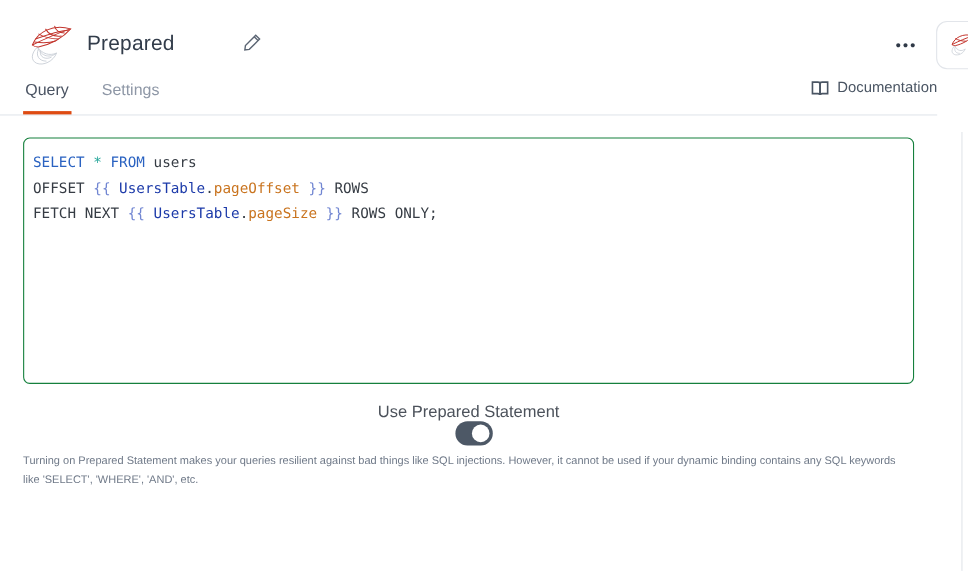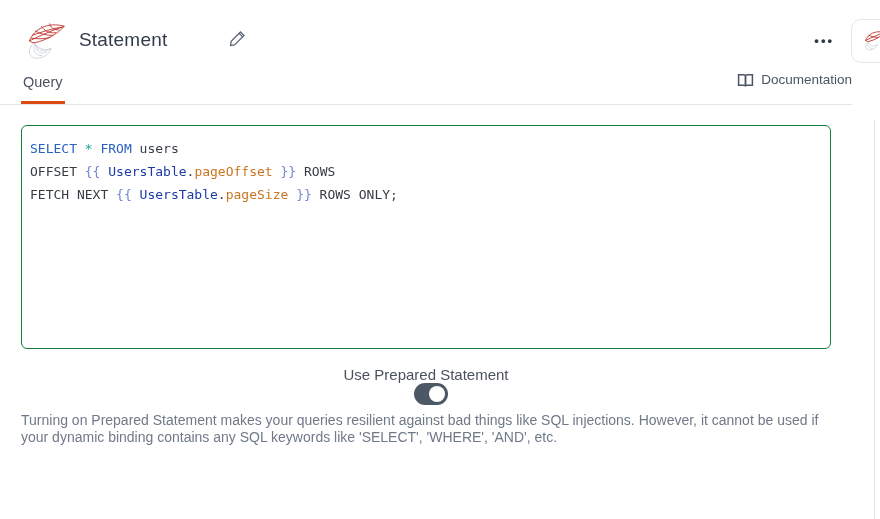--- a/index.html
+++ b/index.html
@@ -34,21 +34,21 @@
     font-family:"DejaVu Sans Mono","Liberation Mono",monospace;font-size:13px;line-height:23px;
   }
   .code-line{white-space:pre;}
   .tok-entity{font-weight:normal;}
 
   
   .prepared{display:flex;align-items:center;margin:17px 21px 0;flex-direction:column;}
   .prepared-label{font-size:15px;color:#4c525b;}
   .toggle{position:relative;width:34px;height:22px;border-radius:11px;background:var(--toggle);margin-left:10px;border:none;cursor:pointer;}
   .toggle .knob{position:absolute;top:3px;right:3px;width:16px;height:16px;border-radius:50%;background:#fff;}
-  .help{margin:7px 21px 0;max-width:826px;font-size:14px;line-height:16.5px;color:#6f7988;}
+  .help{margin:7px 21px 0;max-width:826px;font-size:10px;line-height:16.5px;color:#6f7988;}
 
   
   .v-divider{position:absolute;left:874px;top:120px;height:399px;width:1px;background:#e1e5ea;}
   .ds-btn{position:absolute;left:851px;top:19px;width:46px;height:44px;border:1px solid #e2e5ea;border-radius:10px;background:#fff;display:flex;align-items:center;justify-content:center;cursor:pointer;}
 </style>
 </head>
 <body>
 
 <div class="main">
 
@@ -65,35 +65,38 @@
           <path d="M7 25 C12 12 27 4 45 9 C38 17 26 24 13 27 C10 27 8 26 7 25 Z"></path>
           <path d="M7 25 C19 19 33 13 45 9"></path>
           <path d="M10 19 C21 15 33 11 43 10"></path>
           <path d="M13 14 C18 17 25 19 33 19"></path>
           <path d="M20 9 C23 14 29 17 36 16"></path>
           <path d="M29 6 C30 10 33 13 39 13"></path>
           <path d="M9 22 C16 23 24 23 30 21"></path>
         </g>
       </svg>
     </span>
-    <h1 class="title">Statement</h1>
+    <h1 class="title">Prepared</h1>
     <button class="icon-btn edit-btn">
       <span>
         <svg width="17" height="17" viewBox="0 0 16 16" fill="none" stroke="#5b6573" stroke-width="1.2">
           <path d="M10.8 1.9 L14.1 5.2 L5.3 14 L1.5 14.5 L2 10.7 Z"></path>
           <path d="M9.5 3.2 L12.8 6.5"></path>
         </svg>
       </span>
     </button>
     <button class="more-btn">•••</button>
   </div>
 
   <div class="tabbar">
     <button class="tab active">
       <span>Query</span>
+    </button>
+    <button class="tab">
+      <span>Settings</span>
     </button>
     <button class="doc">
       <span>
         <svg width="17" height="17" viewBox="0 0 16 16" fill="none" stroke="#4a5563" stroke-width="1.4">
           <path d="M1.5 2.5 H6.2 C7.2 2.5 8 3.1 8 3.8 V13.5 C8 12.9 7.2 12.4 6.2 12.4 H1.5 Z"></path>
           <path d="M14.5 2.5 H9.8 C8.8 2.5 8 3.1 8 3.8 V13.5 C8 12.9 8.8 12.4 9.8 12.4 H14.5 Z"></path>
         </svg>
       </span>
       <span>Documentation</span>
     </button>

